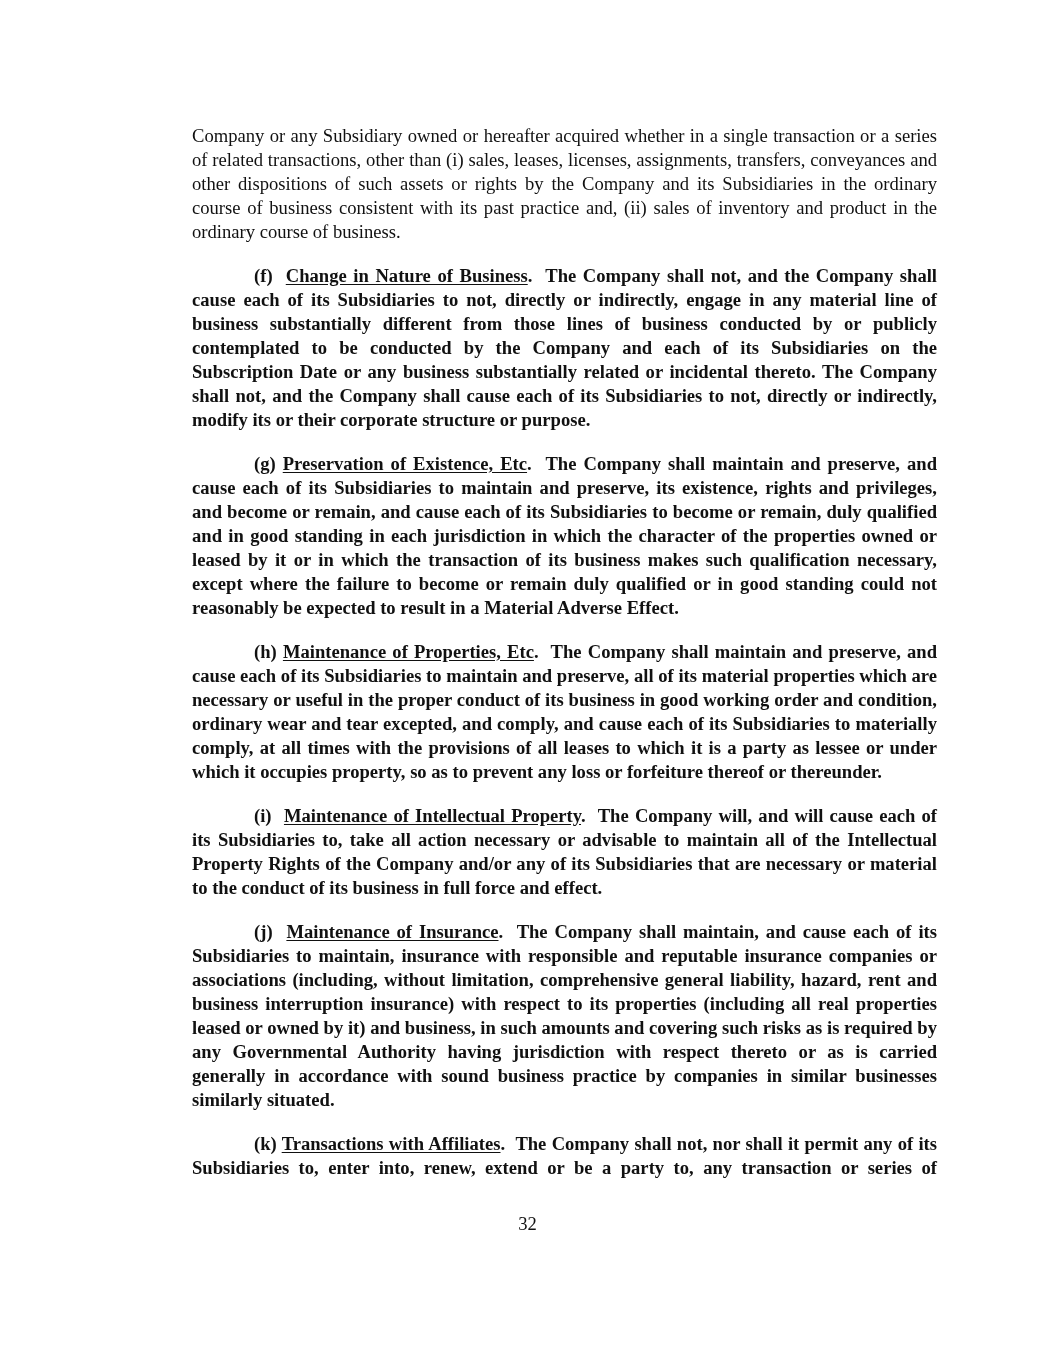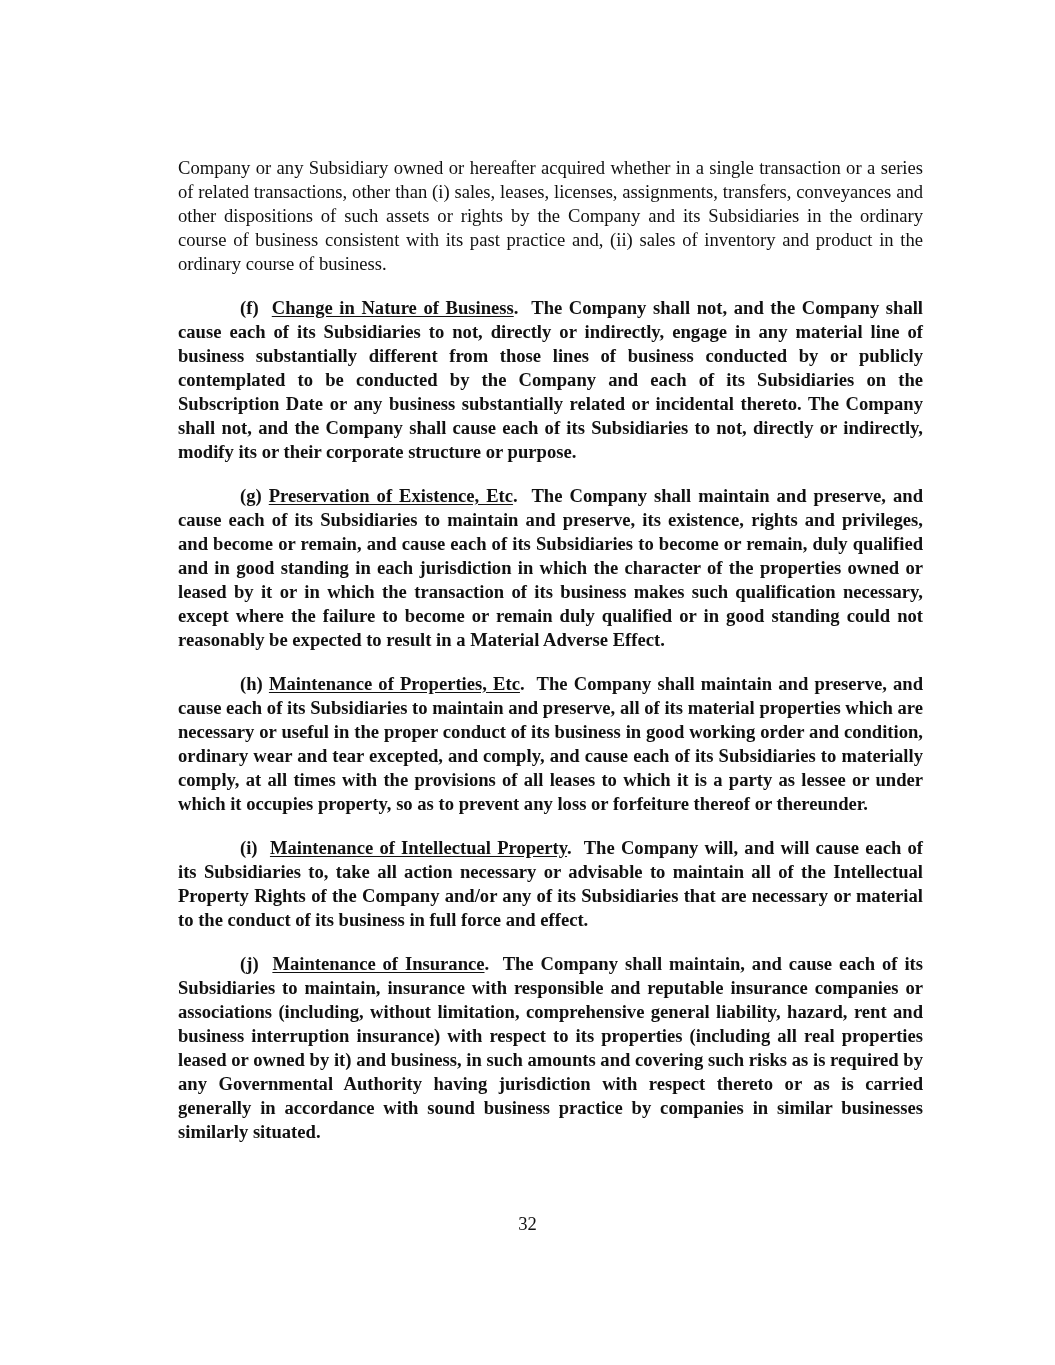--- a/index.html
+++ b/index.html
@@ -8,28 +8,27 @@
     background: #ffffff;
   }
   body {
     width: 1055px;
     height: 1365px;
     position: relative;
     overflow: hidden;
   }
   .page {
     position: absolute;
-    left: 178px;
+    left: 192px;
     top: 124px;
     width: 745px;
     font-family: "Liberation Serif", "DejaVu Serif", serif;
     font-size: 18.6px;
     line-height: 24px;
     color: #111111;
-    margin-top: 32px;
   }
   .para {
     margin: 0 0 20px 0;
     text-align: justify;
     text-align-last: left;
   }
   .para.indent {
     text-indent: 62px;
     font-weight: bold;
   }
@@ -61,16 +60,17 @@
   <p class="para indent"><span>(f)</span>&nbsp; <span class="heading">Change in Nature of Business</span><span>.</span>&nbsp; <span>The Company shall not, and the Company shall cause each of its Subsidiaries to not, directly or indirectly, engage in any material line of business substantially different from those lines of business conducted by or publicly contemplated to be conducted by the Company and each of its Subsidiaries on the Subscription Date or any business substantially related or incidental thereto.  The Company shall not, and the Company shall cause each of its Subsidiaries to not, directly or indirectly, modify its or their corporate structure or purpose.</span></p>
 
   <p class="para indent"><span>(g)</span> <span class="heading">Preservation of Existence, Etc</span><span>.</span>&nbsp; <span>The Company shall maintain and preserve, and cause each of its Subsidiaries to maintain and preserve, its existence, rights and privileges, and become or remain, and cause each of its Subsidiaries to become or remain, duly qualified and in good standing in each jurisdiction in which the character of the properties owned or leased by it or in which the transaction of its business makes such qualification necessary, except where the failure to become or remain duly qualified or in good standing could not reasonably be expected to result in a Material Adverse Effect.</span></p>
 
   <p class="para indent"><span>(h)</span> <span class="heading">Maintenance of Properties, Etc</span><span>.</span>&nbsp; <span>The Company shall maintain and preserve, and cause each of its Subsidiaries to maintain and preserve, all of its material properties which are necessary or useful in the proper conduct of its business in good working order and condition, ordinary wear and tear excepted, and comply, and cause each of its Subsidiaries to materially comply, at all times with the provisions of all leases to which it is a party as lessee or under which it occupies property, so as to prevent any loss or forfeiture thereof or thereunder.</span></p>
 
   <p class="para indent"><span>(i)</span>&nbsp; <span class="heading">Maintenance of Intellectual Property</span><span>.</span>&nbsp; <span>The Company will, and will cause each of its Subsidiaries to, take all action necessary or advisable to maintain all of the Intellectual Property Rights of the Company and/or any of its Subsidiaries that are necessary or material to the conduct of its business in full force and effect.</span></p>
 
   <p class="para indent"><span>(j)</span>&nbsp; <span class="heading">Maintenance of Insurance</span><span>.</span>&nbsp; <span>The Company shall maintain, and cause each of its Subsidiaries to maintain, insurance with responsible and reputable insurance companies or associations (including, without limitation, comprehensive general liability, hazard, rent and business interruption insurance) with respect to its properties (including all real properties leased or owned by it) and business, in such amounts and covering such risks as is required by any Governmental Authority having jurisdiction with respect thereto or as is carried generally in accordance with sound business practice by companies in similar businesses similarly situated.</span></p>
 
+  <p class="para indent" style="text-align-last: justify;"><span>(k)</span> <span class="heading">Transactions with Affiliates</span><span>.</span>&nbsp; <span>The Company shall not, nor shall it permit any of its Subsidiaries to, enter into, renew, extend or be a party to, any transaction or series of</span></p>
 
 </div>
 
 <div class="page-number">32</div>
 
 </body></html>

